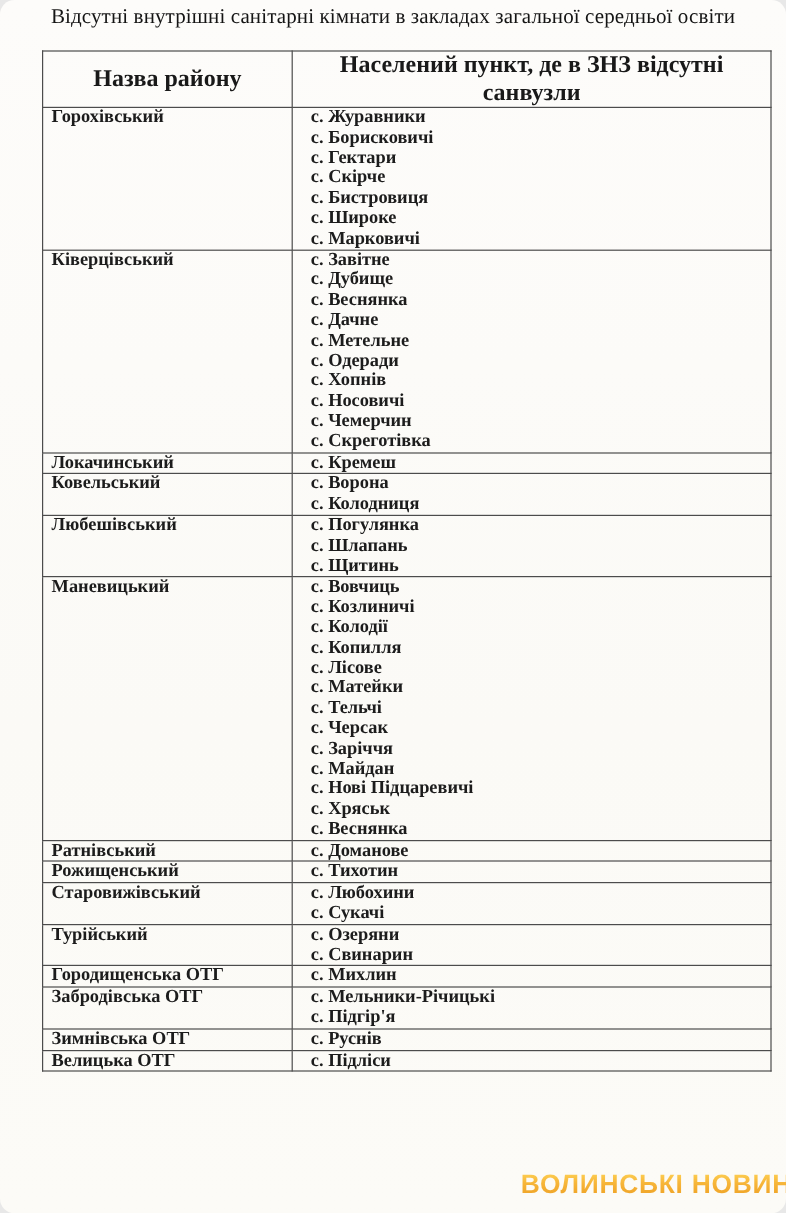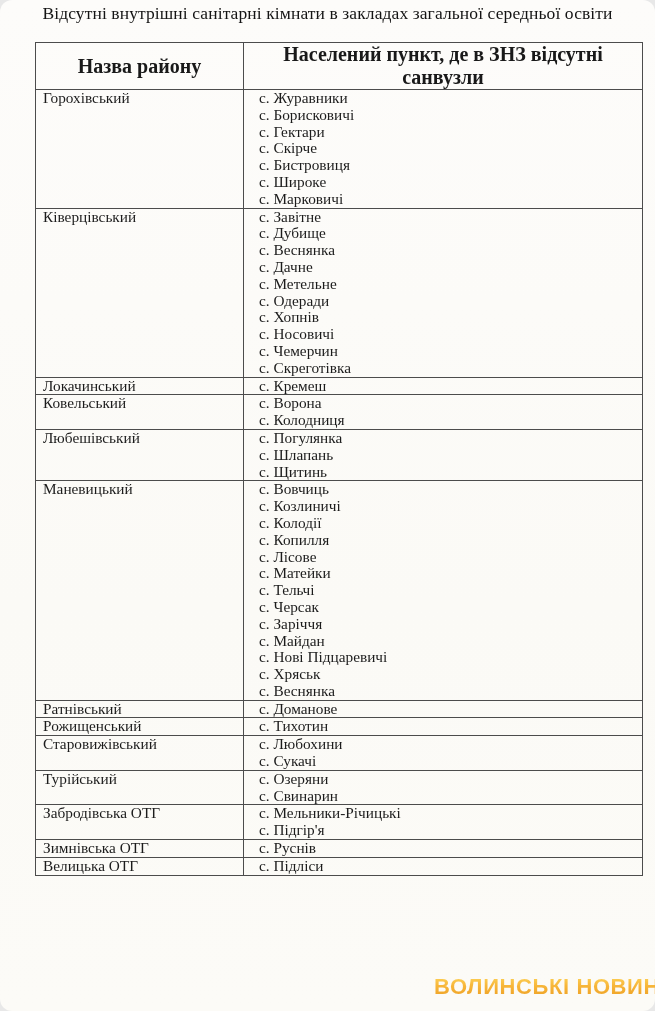--- a/index.html
+++ b/index.html
@@ -48,20 +48,21 @@
     text-align: center;
     font-size: 20px;
     font-weight: 700;
     color: #191919;
     padding: 0 6px;
   }
   .doc-table td {
     font-size: 15.3px;
     line-height: 16.8px;
     padding: 0 4px;
+    font-weight: bold;
   }
   td.district { padding-left: 7px; }
   td.settlements { padding-left: 15px; }
   td.settlements div { height: 16.8px; }
   .watermark {
     position: absolute;
     left: 434px;
     top: 974px;
     font-family: "Liberation Sans", "DejaVu Sans", sans-serif;
     font-size: 22px;
@@ -184,20 +185,26 @@
           </td>
         </tr>
         <tr>
           <td class="district">Турійський</td>
           <td class="settlements">
             <div>с. Озеряни</div>
             <div>с. Свинарин</div>
           </td>
         </tr>
         <tr>
+          <td class="district">Городищенська ОТГ</td>
+          <td class="settlements">
+            <div>с. Михлин</div>
+          </td>
+        </tr>
+        <tr>
           <td class="district">Забродівська ОТГ</td>
           <td class="settlements">
             <div>с. Мельники-Річицькі</div>
             <div>с. Підгір'я</div>
           </td>
         </tr>
         <tr>
           <td class="district">Зимнівська ОТГ</td>
           <td class="settlements">
             <div>с. Руснів</div>

